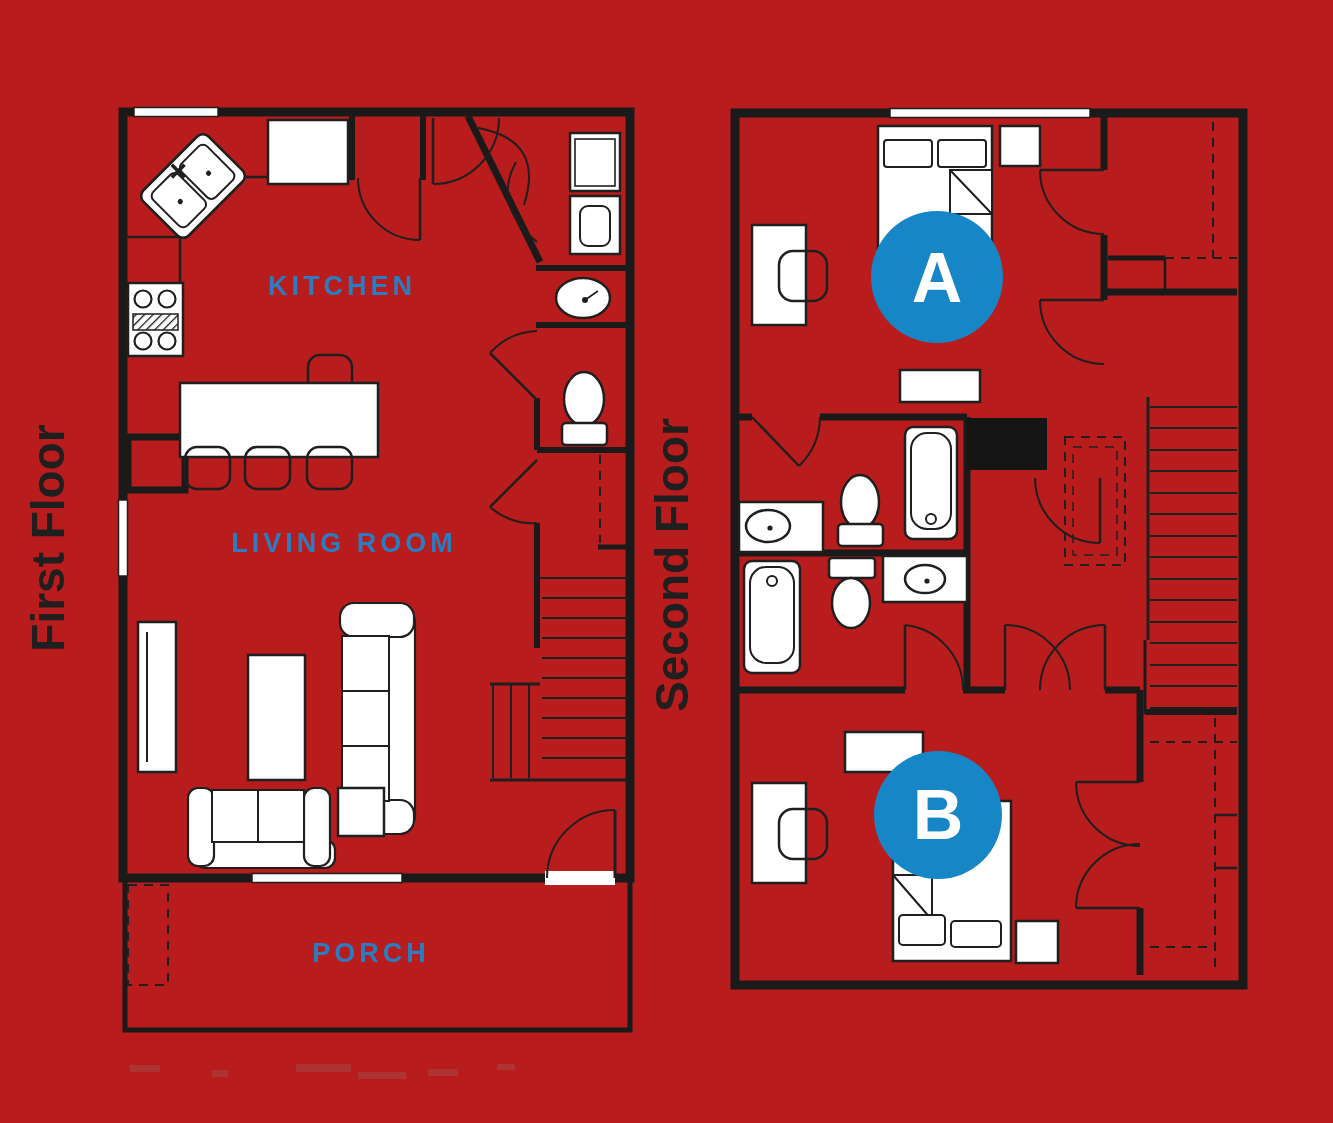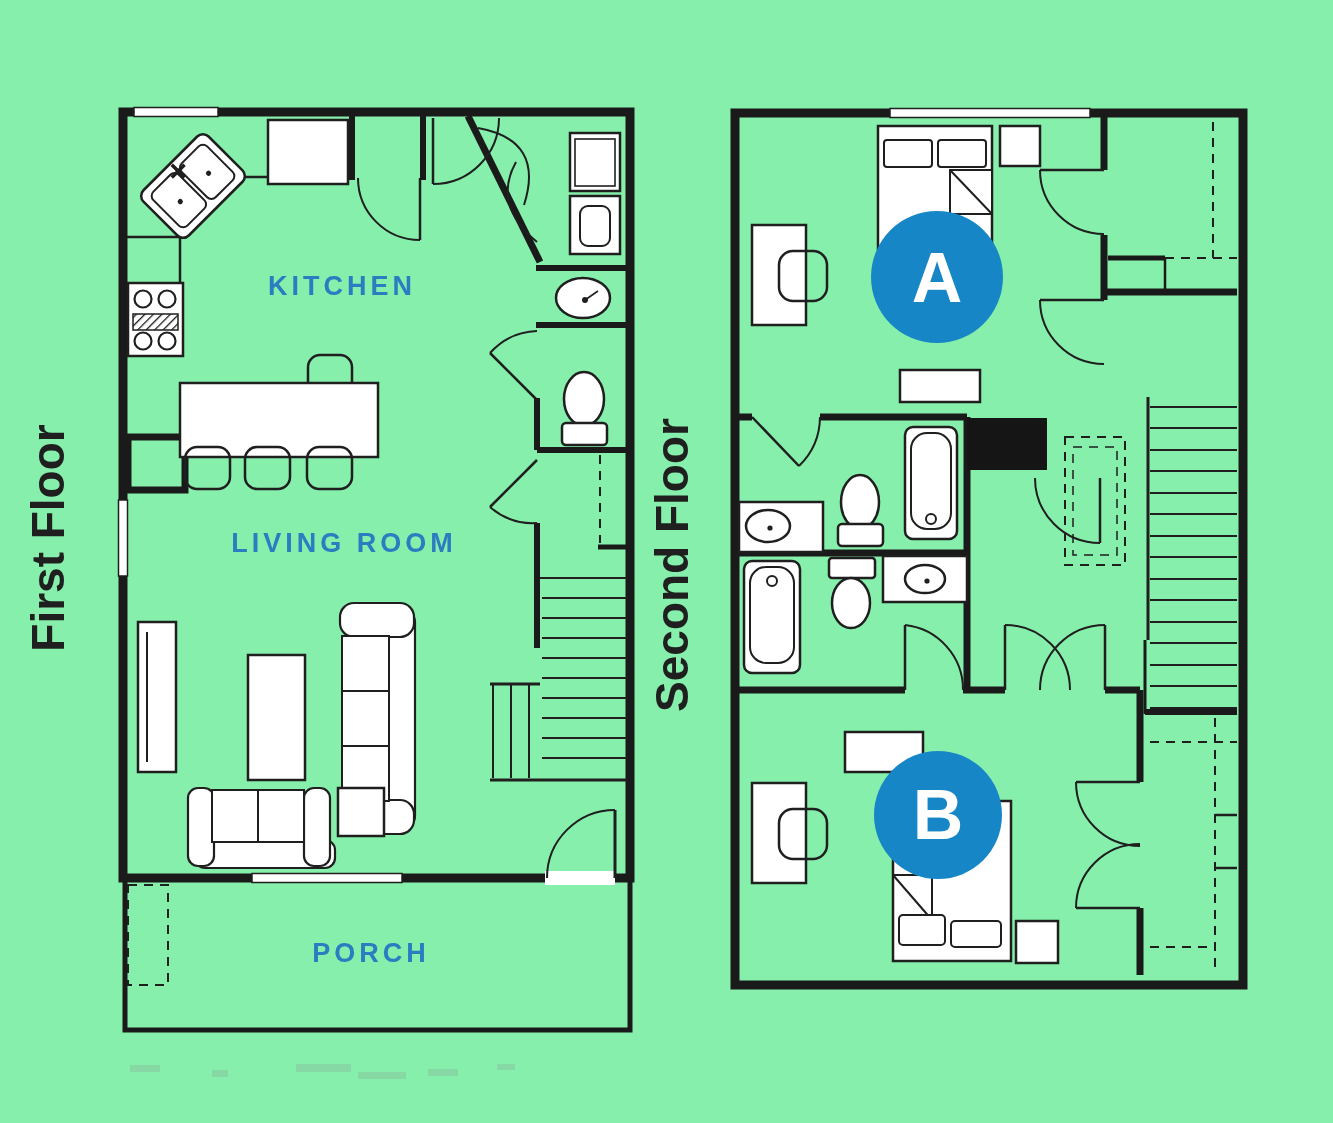--- a/index.html
+++ b/index.html
@@ -1,19 +1,19 @@
 <!DOCTYPE html>
 <html><head>
 <meta charset="utf-8">
 <style>
   html,body{margin:0;padding:0;background:#ffffff;}
   .canvas{
     position:relative;
     width:1333px;height:1123px;
-    background:#86efac;
+    background:#b91c1c;
     font-family:"Liberation Sans", sans-serif;
     overflow:hidden;
   }
   svg{position:absolute;left:0;top:0;}
   .wall{stroke:#1a1a1a;fill:none;}
   .fix{stroke:#1f1f1f;fill:#ffffff;}
   .fixn{stroke:#1f1f1f;fill:none;}
   .arc{stroke:#1f1f1f;fill:none;}
   .dash{stroke:#1f1f1f;fill:none;stroke-dasharray:9 7;}
   .floor-title{font-weight:bold;font-size:46px;}

